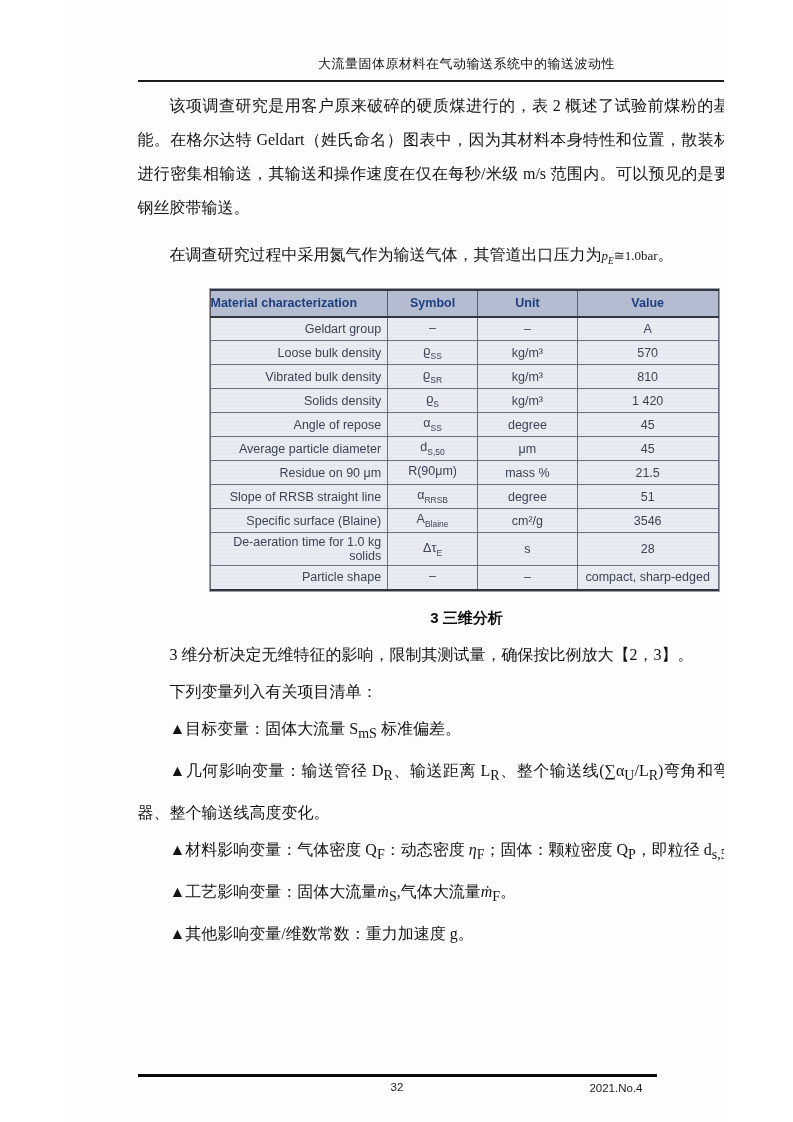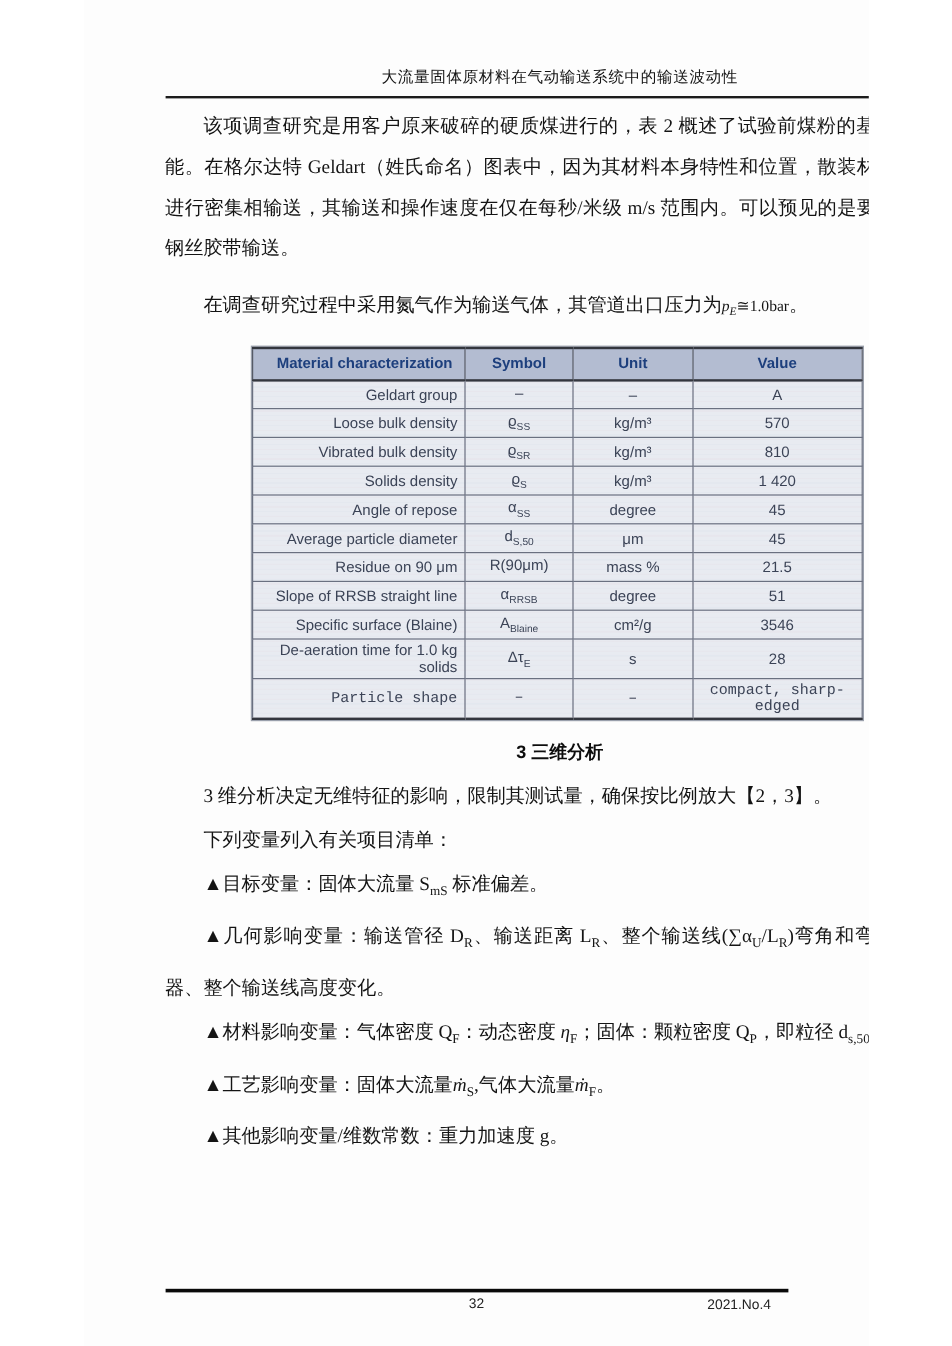--- a/index.html
+++ b/index.html
@@ -80,41 +80,41 @@
   }
   table.materials td {
     color: #3b4356;
     height: 24px;
     padding: 2px 6px;
     border: 1px solid #6a7080;
     text-align: center;
     background: rgba(233,235,241,0.35);
   }
   table.materials td.name-cell { text-align: right; padding-left: 18px; }
-  table.materials th.name-col { text-align: center; padding-left: 10px; }
-  table.materials tr:last-child td { border-bottom: 2px solid #33363e; font-family: Liberation Mono, monospace; }
+  table.materials th.name-col { text-align: left; }
+  table.materials tr:last-child td { border-bottom: 2px solid #33363e; }
   table.materials sub { font-size: 8.5px; }
   
   .section-heading {
     margin-top: 18px;
     font-family: Liberation Sans, sans-serif;
     font-weight: bold;
     font-size: 15px;
     color: #0d0d0d;
     text-align: center;
   }
   .sec-para {
     font-size: 16px;
     line-height: 37px;
     text-align: justify;
     text-indent: 2em;
     color: #141414;
   }
   .sec-first { margin-top: 8px; }
-  .sec-para sub { font-size: 11px; }
+  .sec-para sub { font-size: 14px; }
   .it { font-style: italic; }
   
   .footer {
     position: absolute;
     left: 68px; right: 67px;
     top: 1046px;
     border-top: 3px solid #0a0a0a;
     padding-top: 4px;
     font-family: "Liberation Sans", sans-serif;
     font-size: 11.5px;

